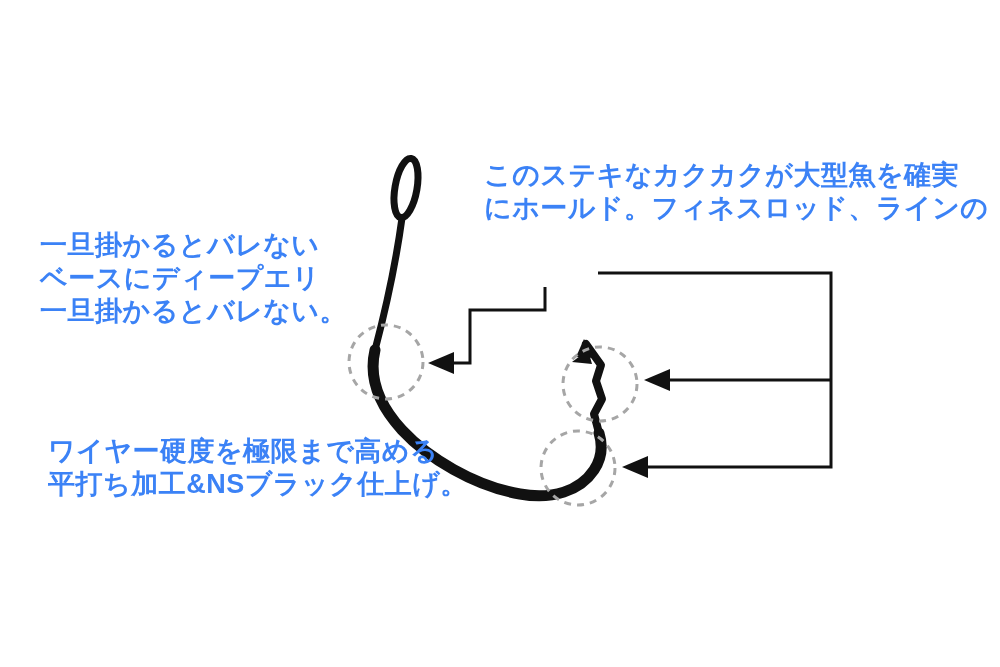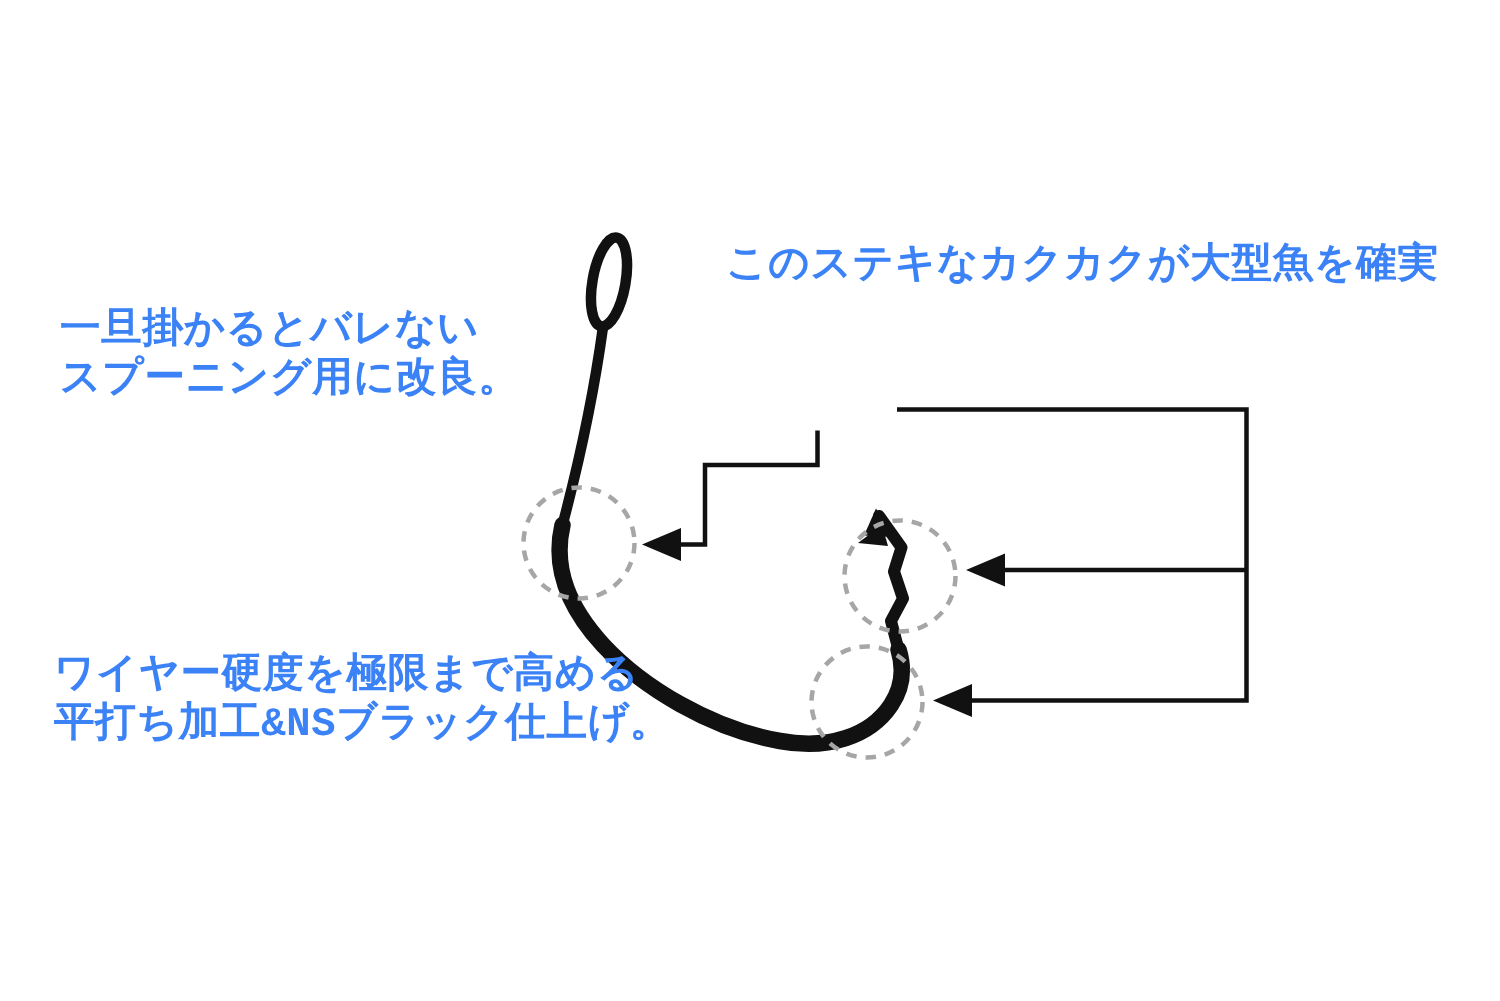--- a/index.html
+++ b/index.html
@@ -62,27 +62,29 @@
       <line x1="831" y1="380" x2="668" y2="380"></line>
     </g>
 
     <g fill="#111111" stroke="none">
       <polygon points="428,363 454,352 454,374"></polygon>
       <polygon points="644,380 670,369 670,391"></polygon>
       <polygon points="622,467 648,456 648,478"></polygon>
     </g>
   </svg>
 
-  <div class="annotation" style="left:40px; top:192px;font-family:Liberation Mono, monospace;">
+  <div class="annotation" style="left:40px; top:216px;">
     <span class="line">一旦掛かるとバレない</span>
-    <span class="line">スプーニング用に改良。</span>
+    <span class="line">ベースにディープエリ</span>
+    <span class="line">一旦掛かるとバレない。</span>
   </div>
 
-  <div class="annotation" style="left:36px; top:422px;font-family:Liberation Mono, monospace;">
+  <div class="annotation" style="left:48px; top:422px;">
     <span class="line">ワイヤー硬度を極限まで高める</span>
     <span class="line">平打ち加工&amp;NSブラック仕上げ。</span>
   </div>
 
   <div class="annotation" style="left:484px; top:146px;">
     <span class="line">このステキなカクカクが大型魚を確実</span>
+    <span class="line">にホールド。フィネスロッド、ラインの</span>
   </div>
 
 </div>
 
 </body></html>

